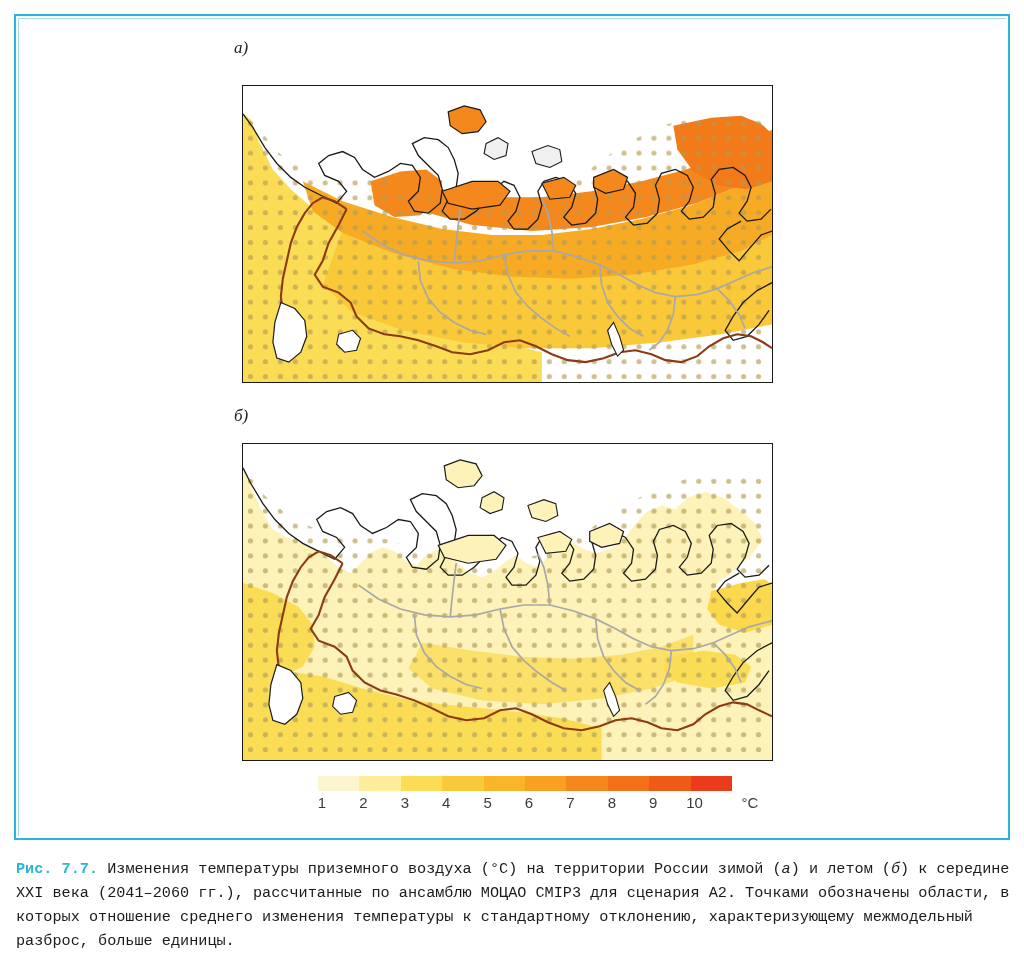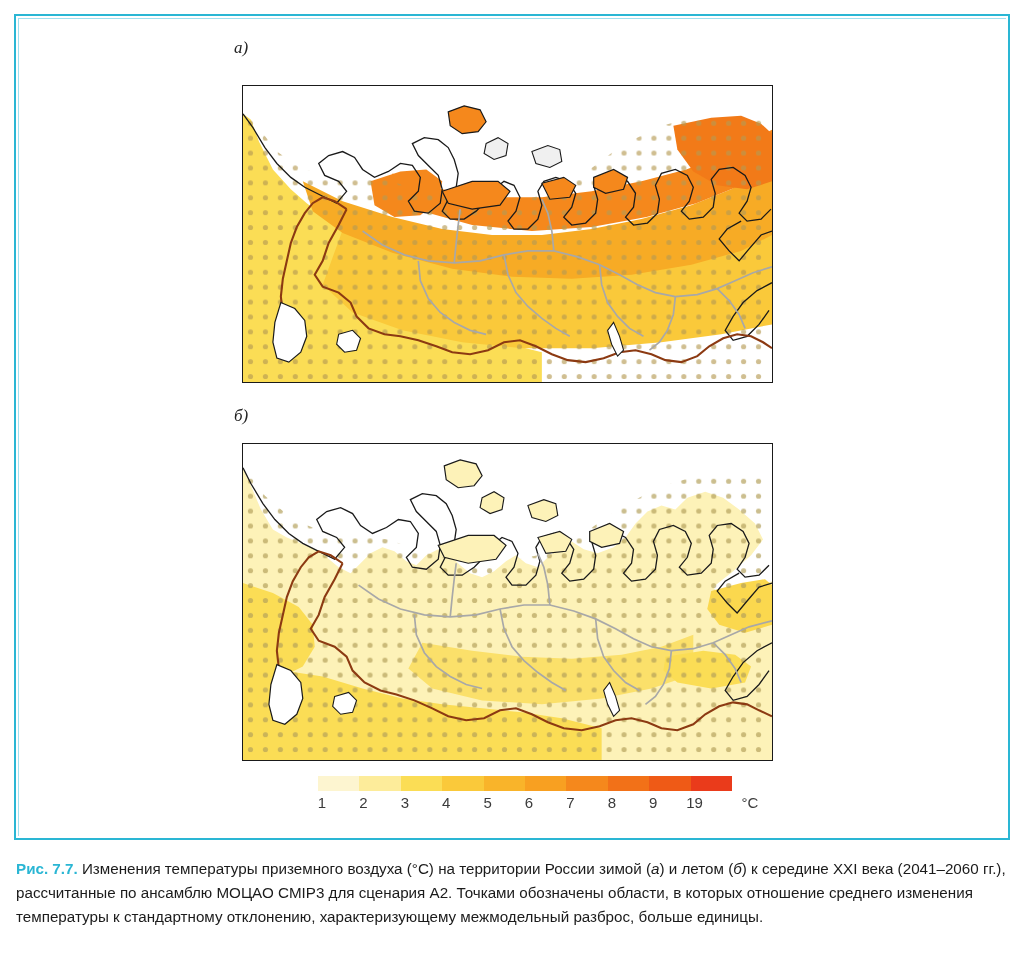--- a/index.html
+++ b/index.html
@@ -83,21 +83,21 @@
   }
 
   .caption{
     position:absolute;
     left:16px;top:857px;
     width:996px;
     font-size:15.2px;
     line-height:24px;
     color:#1b1b1b;
     text-align:left;
-    font-family:Liberation Sans, sans-serif;
+    font-family:Liberation Mono, monospace;
   }
   .caption b.figno{
     color:#2ab6d4;
     font-weight:bold;
   }
   .caption i{font-style:italic;}
 </style>
 </head>
 <body>
 
@@ -324,21 +324,21 @@
     <div class="cb-labels" id="cb-labels">
         <span style="left: 4px;">1</span>
         <span style="left: 45.4px;">2</span>
         <span style="left: 86.8px;">3</span>
         <span style="left: 128.2px;">4</span>
         <span style="left: 169.6px;">5</span>
         <span style="left: 211px;">6</span>
         <span style="left: 252.4px;">7</span>
         <span style="left: 293.8px;">8</span>
         <span style="left: 335.2px;">9</span>
-        <span style="left: 376.6px;">19</span>
+        <span style="left: 376.6px;">10</span>
         <span style="left: 432px;">°C</span>
       </div>
   </div>
 
   <div class="caption">
     <b class="figno">Рис. 7.7.</b>
     <span id="caption-text"> Изменения температуры приземного воздуха (°C) на территории России зимой (<i>а</i>) и летом (<i>б</i>) к середине XXI века (2041–2060 гг.), рассчитанные по ансамблю МОЦАО CMIP3 для сценария A2. Точками обозначены области, в которых отношение среднего изменения температуры к стандартному отклонению, характеризующему межмодельный разброс, больше единицы.</span>
   </div>
 
 </div>

